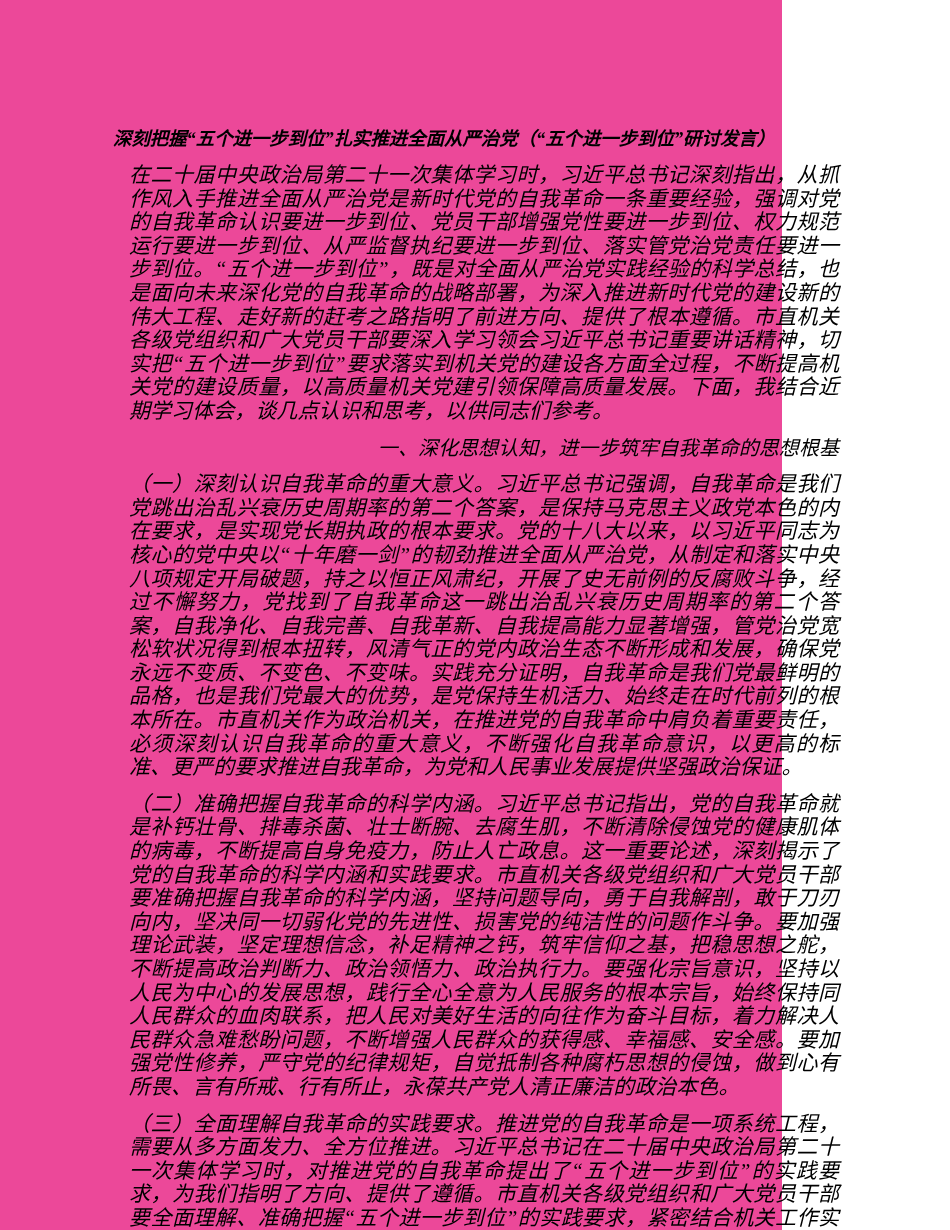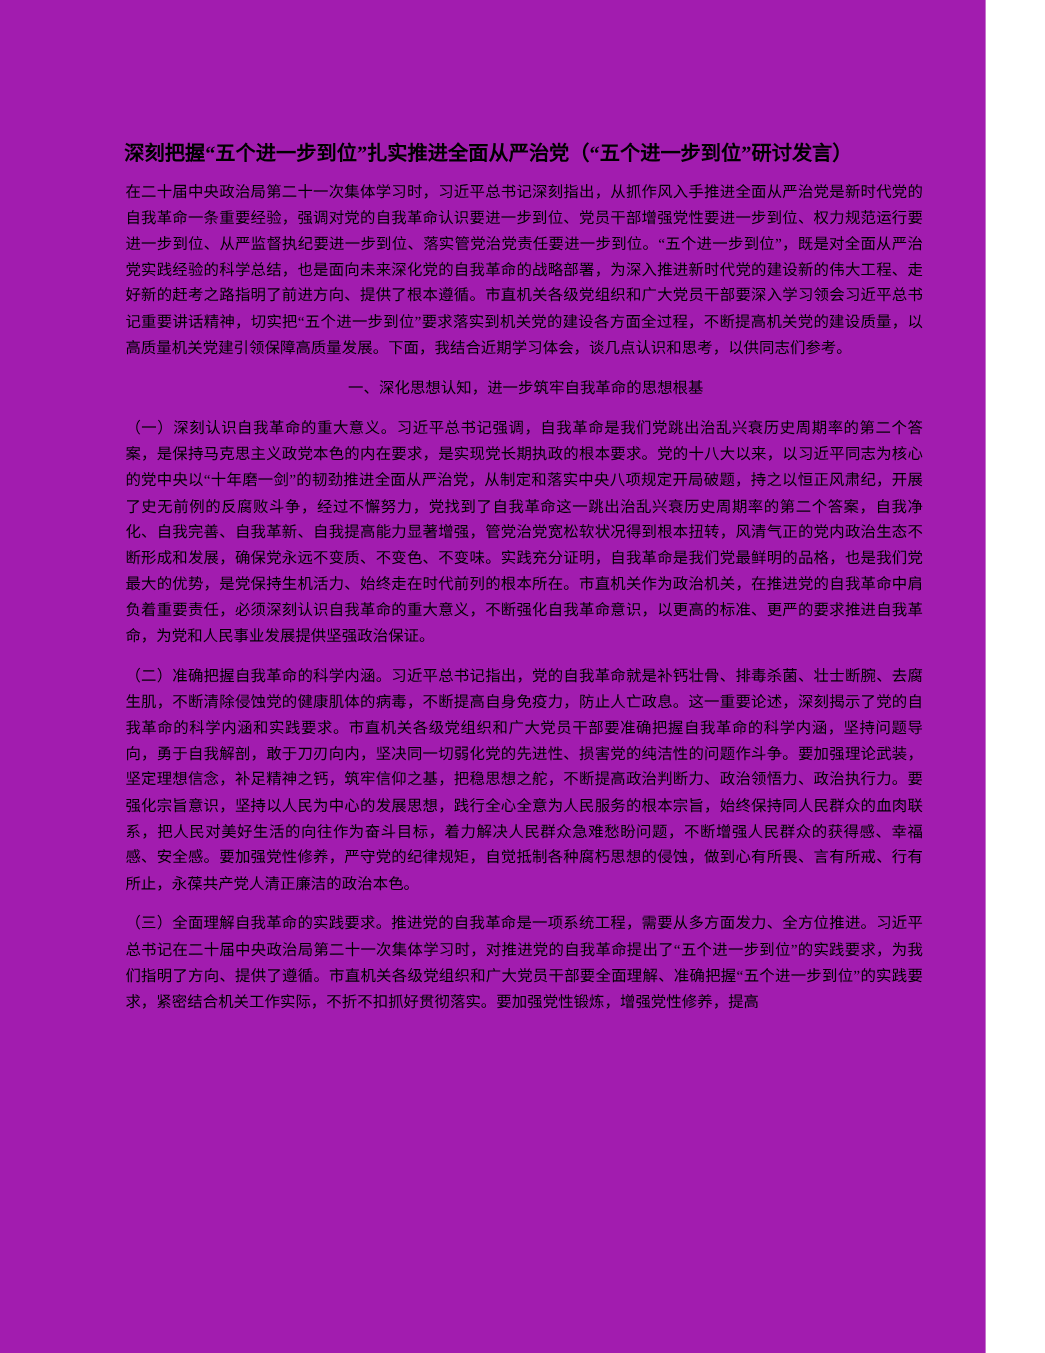--- a/index.html
+++ b/index.html
@@ -11,54 +11,55 @@
   body {
     width: 950px;
     height: 1230px;
     overflow: hidden;
     font-family: "Liberation Serif", "DejaVu Serif", serif;
     color: #000000;
     -webkit-font-smoothing: antialiased;
   }
   .page {
     position: relative;
-    width: 896px;
+    width: 782px;
     height: 1230px;
-    background: #a21caf;
+    background: #ec4899;
     box-sizing: border-box;
+    font-style: italic;
   }
   .content {
     position: absolute;
     left: 113px;
     top: 126px;
     width: 726px;
   }
   .doc-title {
     font-size: 18.4px;
     font-weight: bold;
     line-height: 26px;
     margin: 0 0 12px 0;
     letter-spacing: 0px;
     text-align: left;
     white-space: nowrap;
   }
   p.para {
-    font-size: 14px;
+    font-size: 21px;
     line-height: 23.6px;
-    margin: 0 0 13px 1px;
+    margin: 0 0 13px 16px;
     text-align: justify;
     text-justify: inter-ideograph;
     letter-spacing: 0.05px;
     word-break: break-all;
   }
   p.section-heading {
-    font-size: 14px;
+    font-size: 20px;
     line-height: 23.6px;
     margin: 0 0 13px 4px;
-    text-align: center;
+    text-align: right;
     letter-spacing: 0.05px;
   }
   p.para.indent {
     text-indent: 0;
   }
   p.last {
     margin-bottom: 0;
   }
 </style>
 </head>

